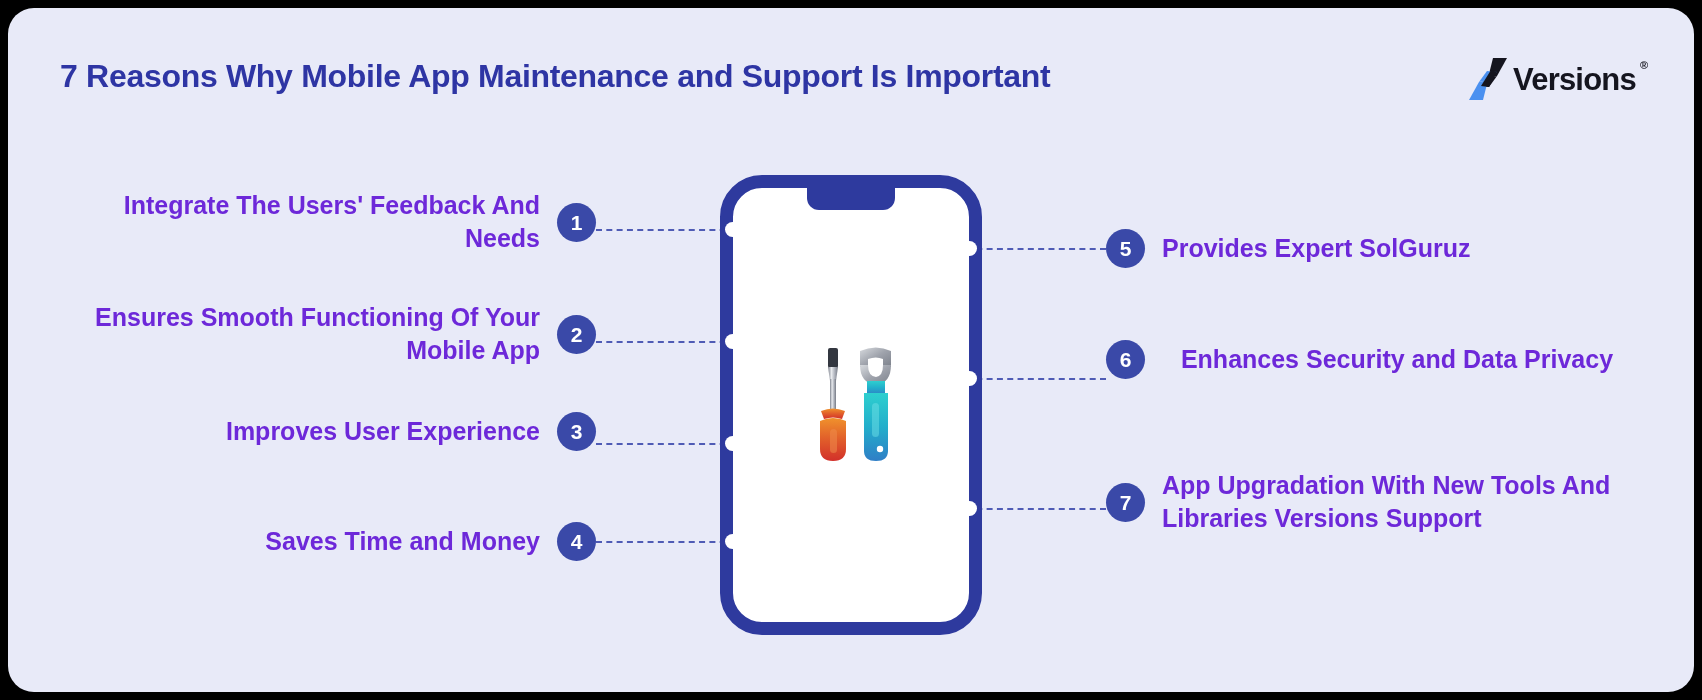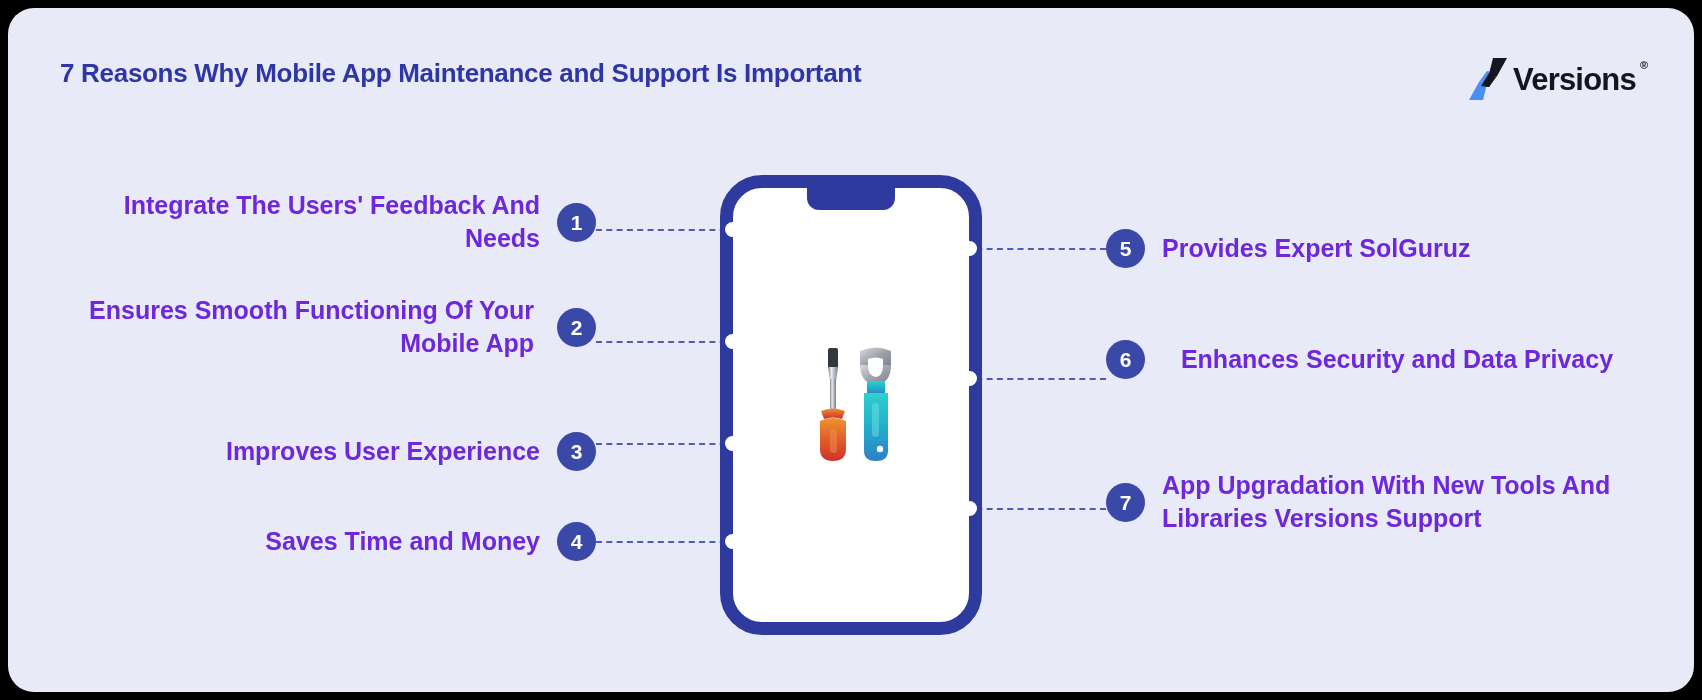--- a/index.html
+++ b/index.html
@@ -27,21 +27,21 @@
   #header {
     position: absolute;
     left: 0; top: 0;
     width: 100%;
     height: 110px;
   }
   #page-title {
     position: absolute;
     left: 52px;
     top: 50px;
-    font-size: 26px;
+    font-size: 32px;
     font-weight: bold;
     color: #2e35a4;
     letter-spacing: -0.3px;
     white-space: nowrap;
   }
 
   
   #logo {
     position: absolute;
     right: 46px;
@@ -234,26 +234,26 @@
 
   <div class="frame-dot" style="left:954px; top:233px;"></div>
   <div class="frame-dot" style="left:954px; top:363px;"></div>
   <div class="frame-dot" style="left:954px; top:493px;"></div>
 
   <div class="row left" style="left:60px; top:181px; width:528px;">
     <div class="label" style="width:450px;">Integrate The Users' Feedback And Needs</div>
     <div class="badge">1</div>
   </div>
 
-  <div class="row left" style="left:40px; top:286px; width:548px;gap:6px;">
+  <div class="row left" style="left:40px; top:293px; width:548px;">
     <div class="label" style="width:470px;">Ensures Smooth Functioning Of Your Mobile App</div>
     <div class="badge">2</div>
   </div>
 
-  <div class="row left" style="left:100px; top:424px; width:488px;">
+  <div class="row left" style="left:100px; top:404px; width:488px;">
     <div class="label" style="width:410px;">Improves User Experience</div>
     <div class="badge">3</div>
   </div>
 
   <div class="row left" style="left:140px; top:514px; width:448px;">
     <div class="label" style="width:370px;">Saves Time and Money</div>
     <div class="badge">4</div>
   </div>
 
   <div class="row right" style="left:1098px; top:221px; width:540px;">

